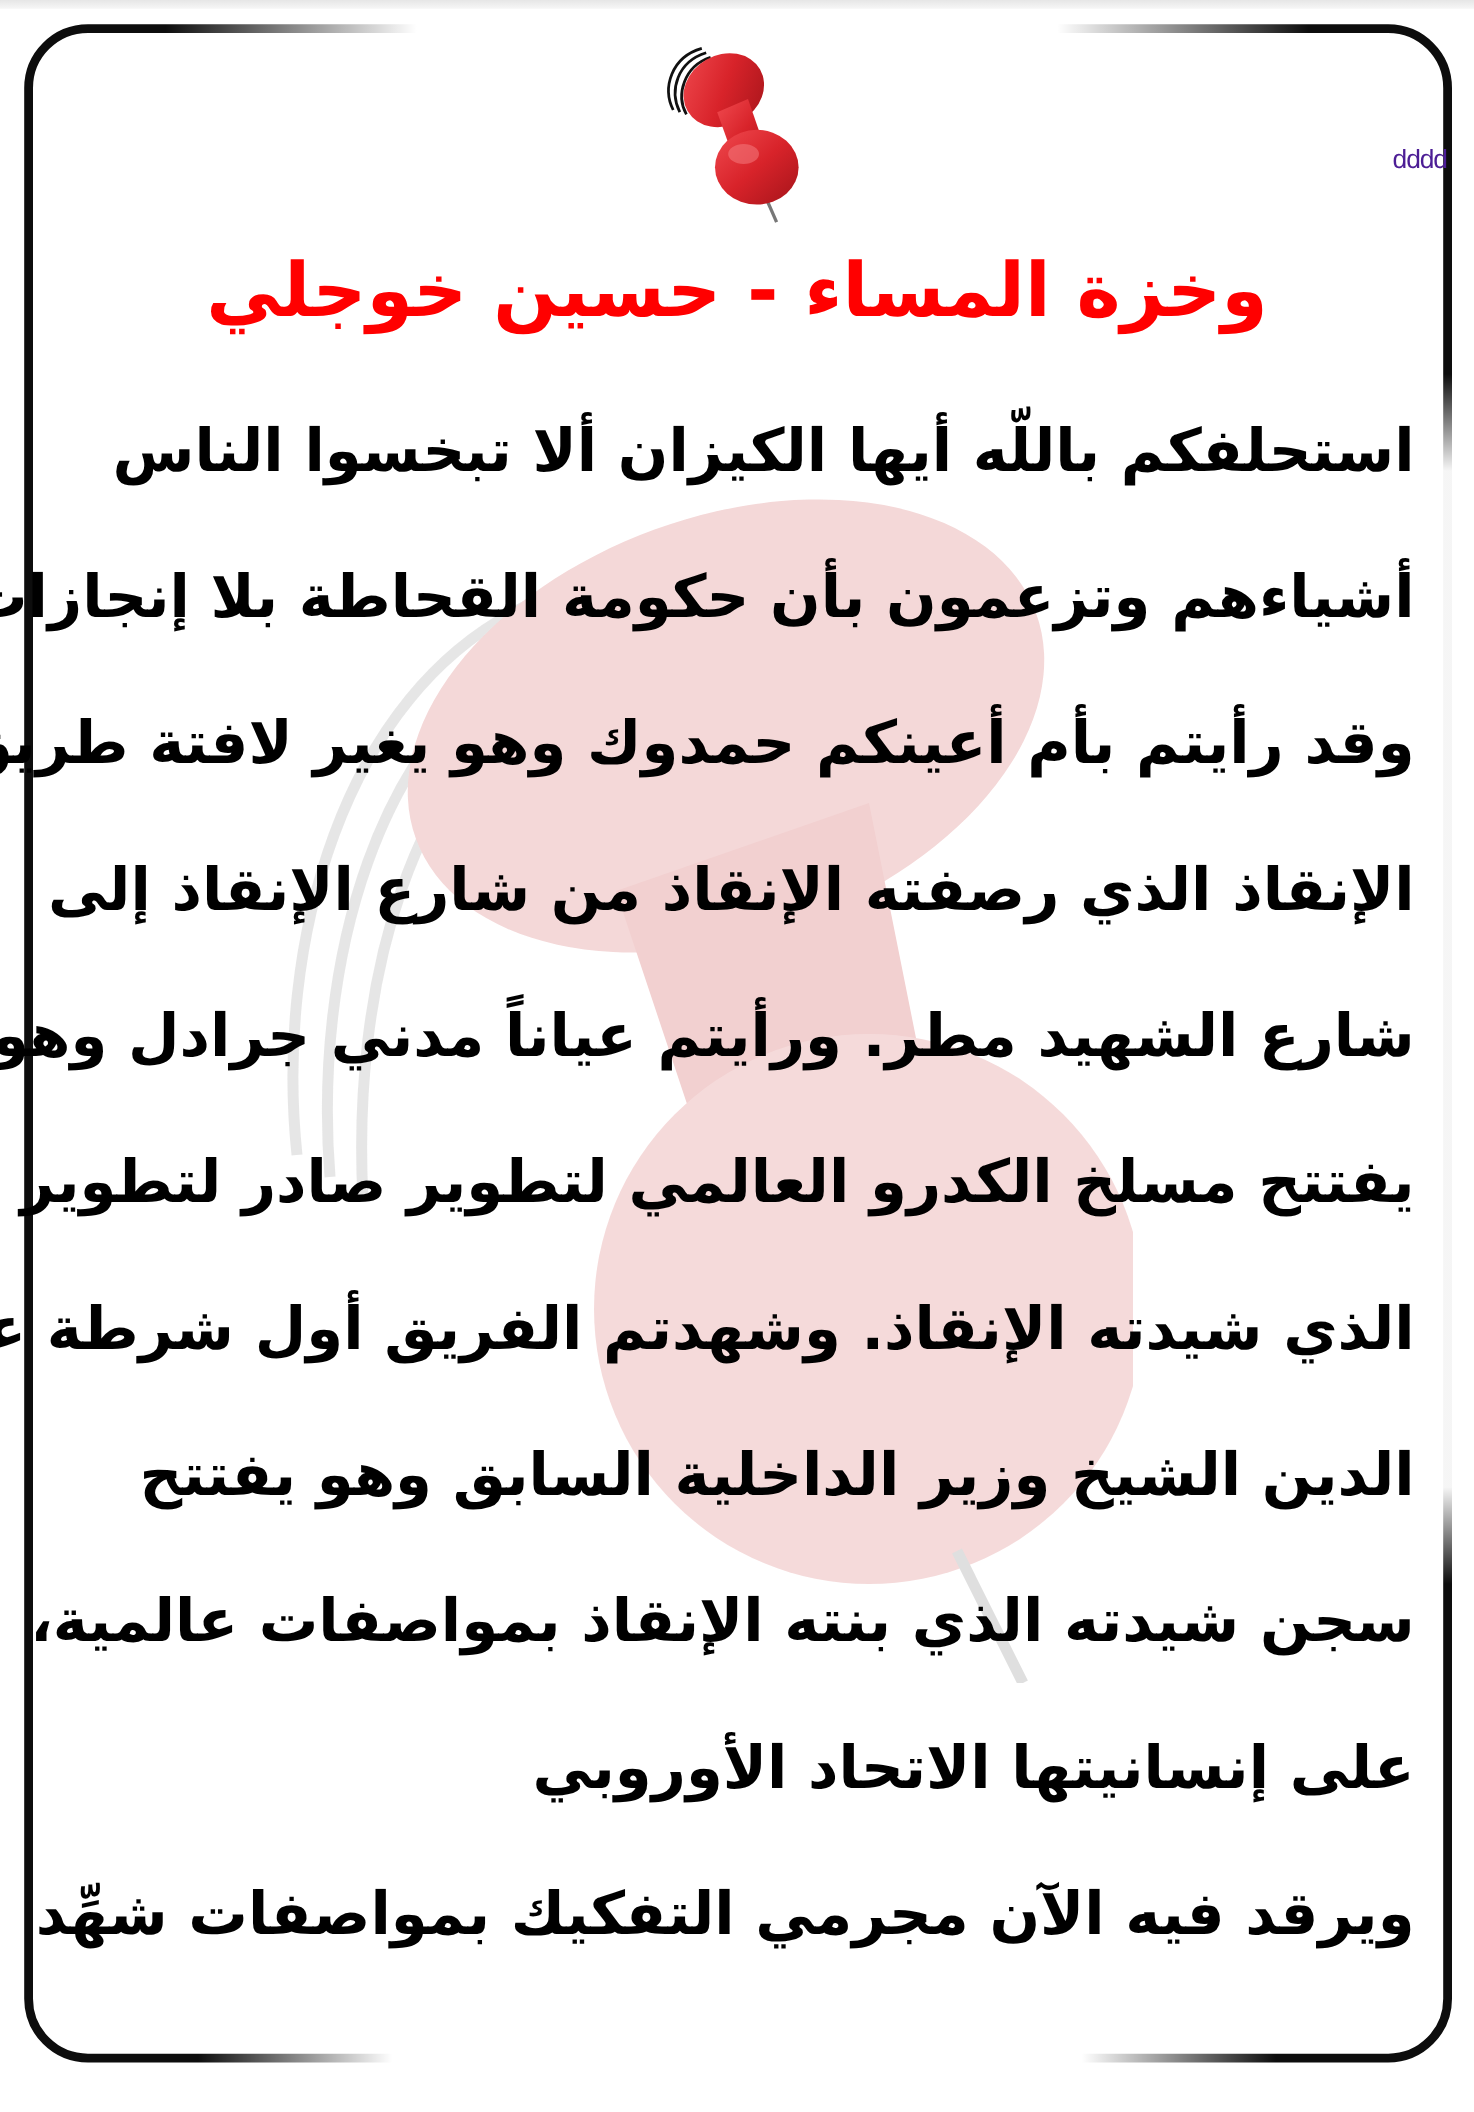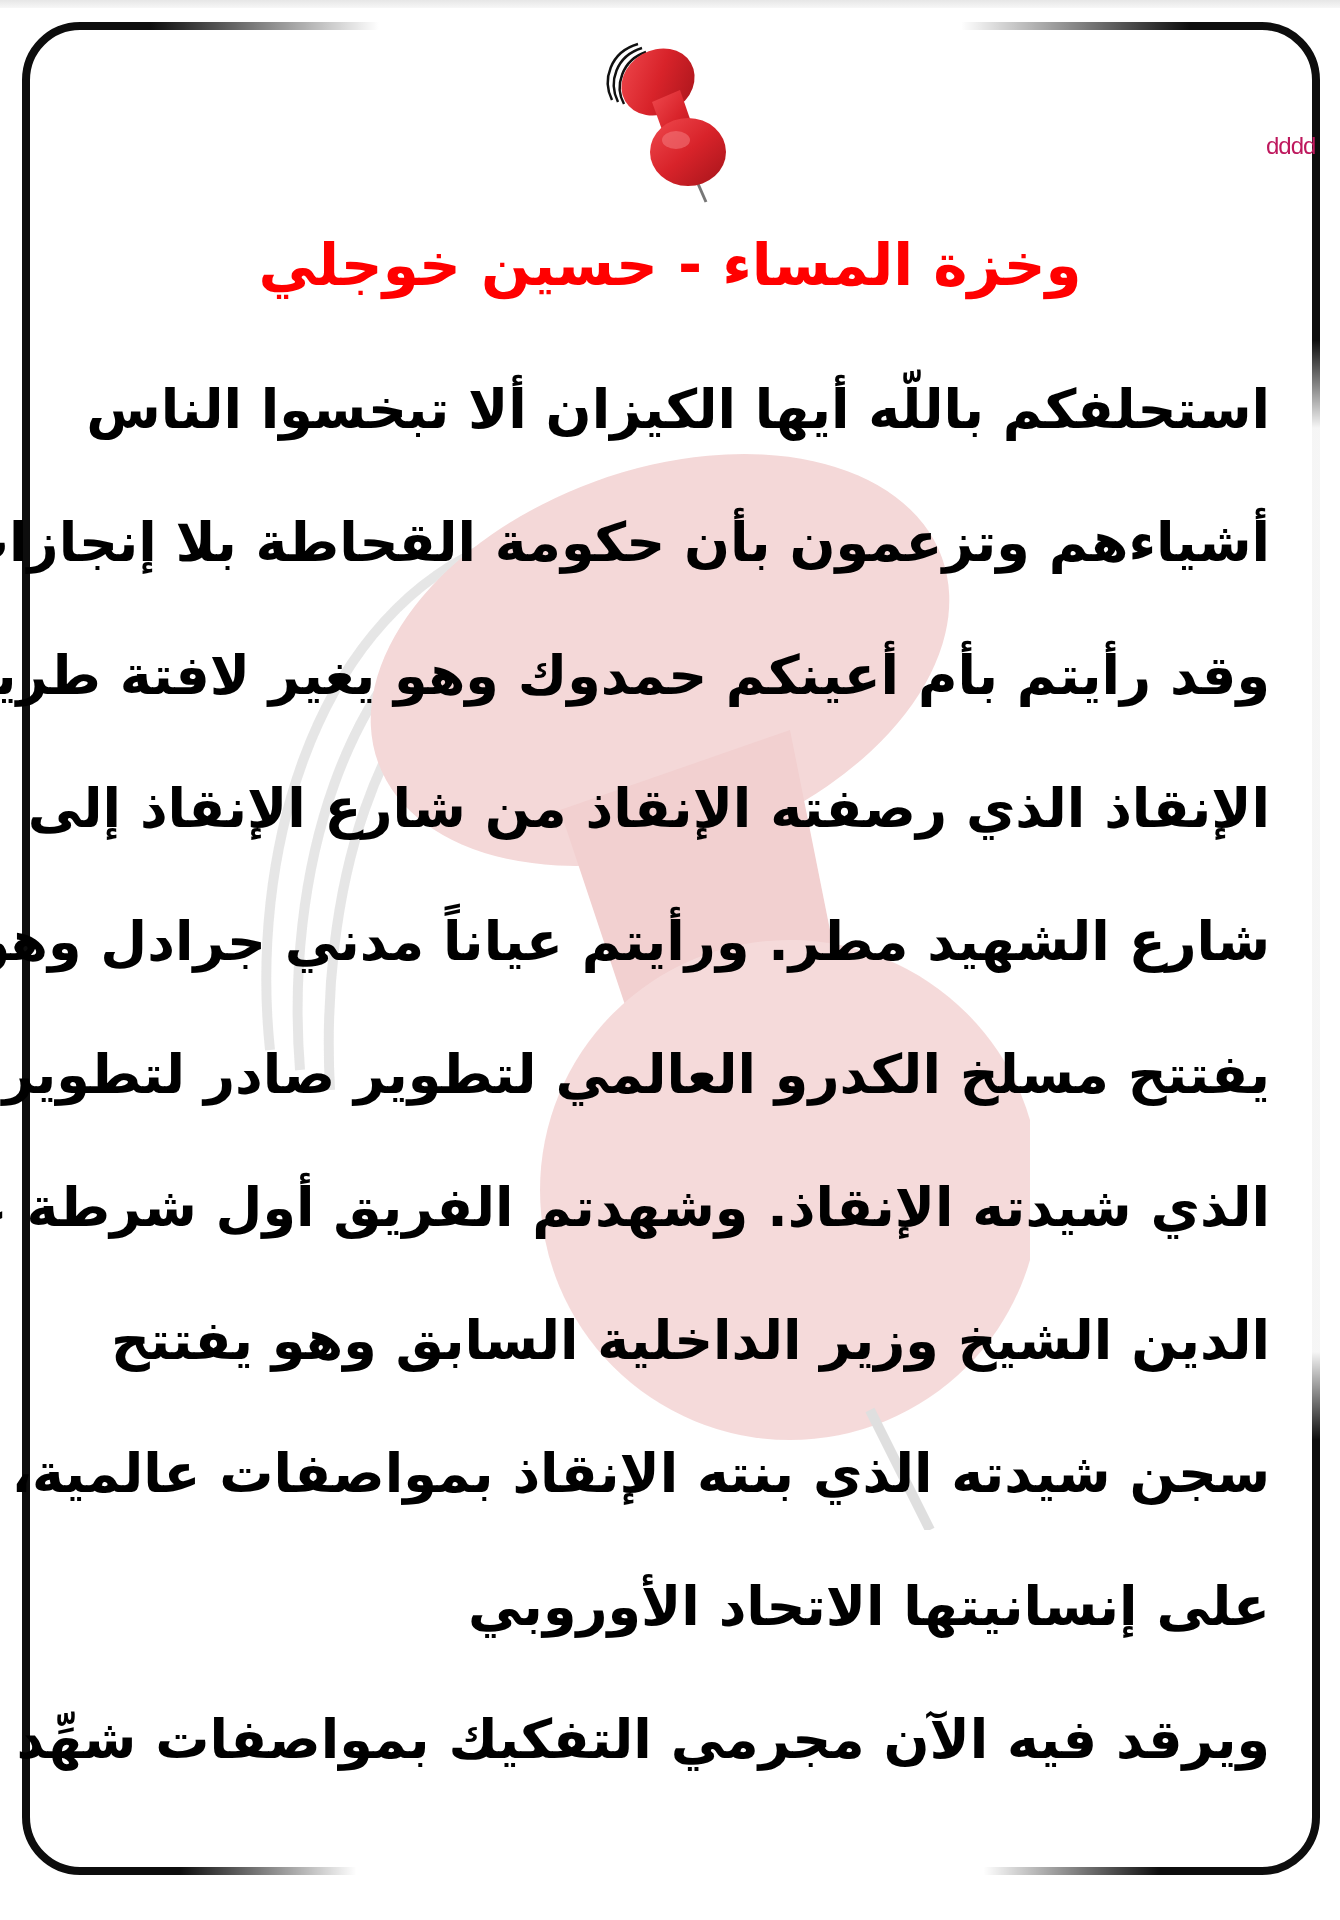--- a/index.html
+++ b/index.html
@@ -45,21 +45,21 @@
       position: absolute;
       left: 1308px; top: 340px;
       width: 20px; height: 1100px;
       background: linear-gradient(180deg, rgba(255,255,255,0) 0%, rgba(255,255,255,0.96) 8%, rgba(255,255,255,0.96) 92%, rgba(255,255,255,0) 100%);
     }
     .side-note {
       position: absolute;
       left: 1266px; top: 132px;
       font-family: "Liberation Sans", sans-serif;
       font-size: 24px;
-      color: #be185d;
+      color: #4c1d95;
       letter-spacing: -1px;
     }
     .pin {
       position: absolute;
       left: 580px; top: 30px;
       width: 160px; height: 180px;
     }
     .watermark {
       position: absolute;
       left: 230px; top: 430px;
@@ -67,28 +67,28 @@
       opacity: 0.9;
     }
     .title {
       position: absolute;
       left: 0; top: 210px;
       width: 1340px;
       text-align: center;
       direction: rtl;
       font-family: "DejaVu Sans", sans-serif;
       font-weight: bold;
-      font-size: 58px;
+      font-size: 68px;
       color: #ff0000;
       line-height: 110px;
       margin: 0;
     }
     .body-text {
       position: absolute;
-      left: 60px; top: 350px;
+      left: 76px; top: 350px;
       width: 1210px;
       direction: rtl;
       text-align: right;
       margin: 0;
       padding: 0;
       list-style: none;
     }
     .line {
       font-family: "DejaVu Sans", sans-serif;
       font-weight: bold;

